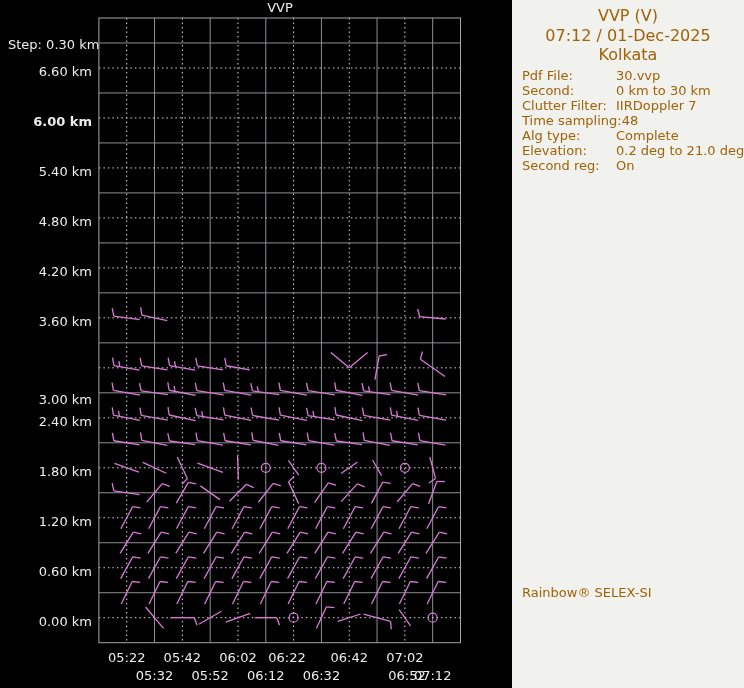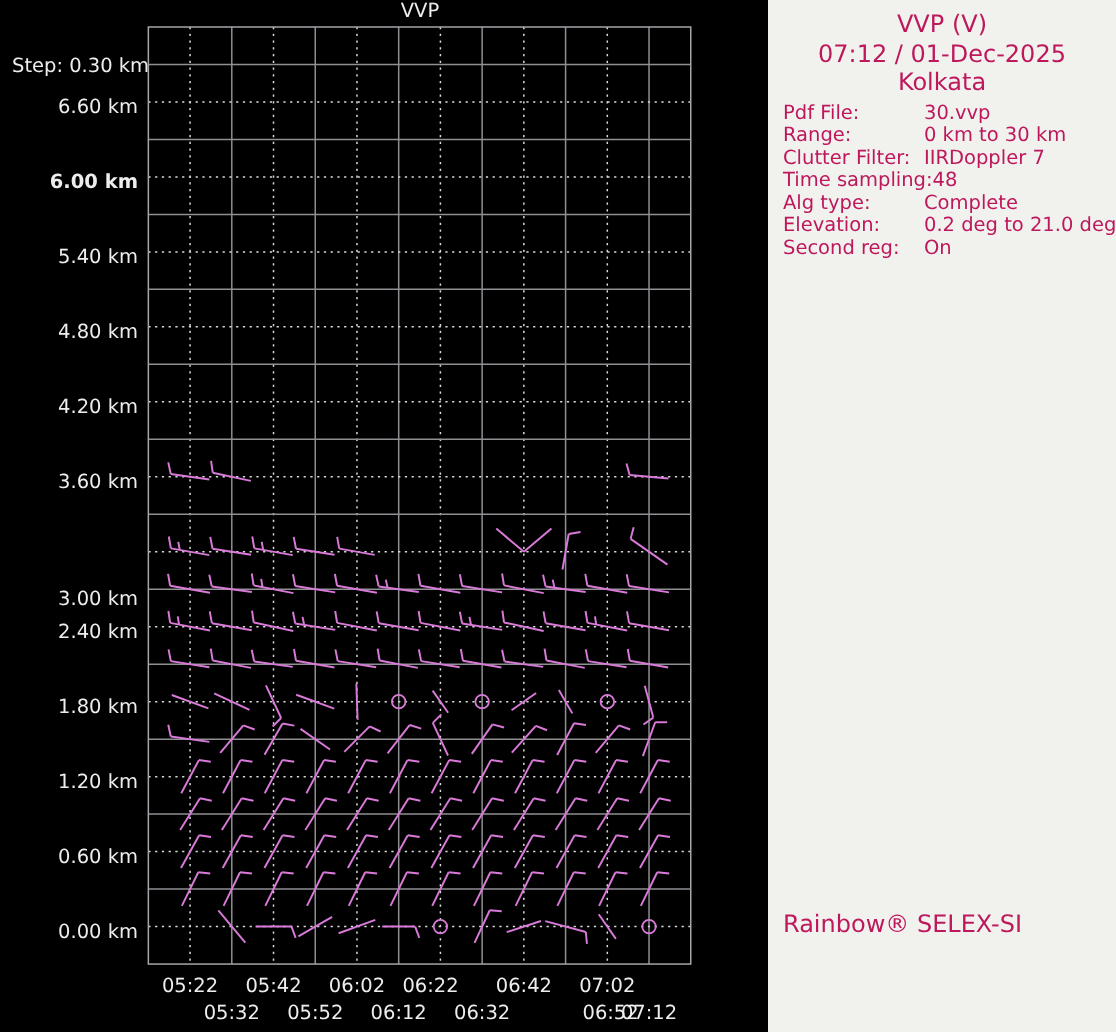--- a/index.html
+++ b/index.html
@@ -9,29 +9,29 @@
     -webkit-font-smoothing:antialiased;
   }
   .chart-text{position:absolute;color:#ededed;font-size:13px;line-height:14px;white-space:nowrap;}
   .chart-title{width:362px;left:99px;top:1px;text-align:center;}
   .step-label{left:8px;top:10px;margin-top:28px;}
   .ylab{width:86px;left:6px;text-align:right;}
   .xlab{width:46px;text-align:center;}
   svg.plot{position:absolute;left:0;top:0;}
   .panel{
     position:absolute;left:512px;top:0;width:232px;height:688px;
-    background:#f1f1ee;color:#be185d;
+    background:#f1f1ee;color:#a16207;
   }
   .panel-head{position:absolute;top:6px;left:0;width:232px;text-align:center;
     font-size:16px;line-height:19.5px;}
   .info-list{position:absolute;left:10px;top:68px;width:218px;font-size:13px;}
   .info-row{display:flex;height:15px;line-height:15px;}
   .info-label{min-width:94px;white-space:nowrap;}
   .info-value{white-space:nowrap;}
-  .brand{position:absolute;left:10px;top:606px;font-size:16px;white-space:nowrap;}
+  .brand{position:absolute;left:10px;top:585px;font-size:13px;white-space:nowrap;}
 </style>
 </head>
 <body>
 
 <div class="stage">
 
   <svg class="plot" width="511" height="688" viewBox="0 0 511 688">
       <line x1="126.71538461538462" y1="18" x2="126.71538461538462" y2="642.7" stroke="#d9d9d9" stroke-width="1" stroke-dasharray="1.5 3"></line>
       <line x1="154.53076923076924" y1="18" x2="154.53076923076924" y2="642.7" stroke="#8f8f94" stroke-width="1" stroke-dasharray="none"></line>
       <line x1="182.34615384615387" y1="18" x2="182.34615384615387" y2="642.7" stroke="#d9d9d9" stroke-width="1" stroke-dasharray="1.5 3"></line>
@@ -360,21 +360,21 @@
       <div>VVP (V)</div>
       <div>07:12 / 01-Dec-2025</div>
       <div>Kolkata</div>
     </div>
     <div class="info-list" id="info-list">
         <div class="info-row">
           <span class="info-label">Pdf File:</span>
           <span class="info-value">30.vvp</span>
         </div>
         <div class="info-row">
-          <span class="info-label">Range:</span>
+          <span class="info-label">Second:</span>
           <span class="info-value">0 km to 30 km</span>
         </div>
         <div class="info-row">
           <span class="info-label">Clutter Filter:</span>
           <span class="info-value">IIRDoppler 7</span>
         </div>
         <div class="info-row">
           <span class="info-label">Time sampling:</span>
           <span class="info-value">48</span>
         </div>

